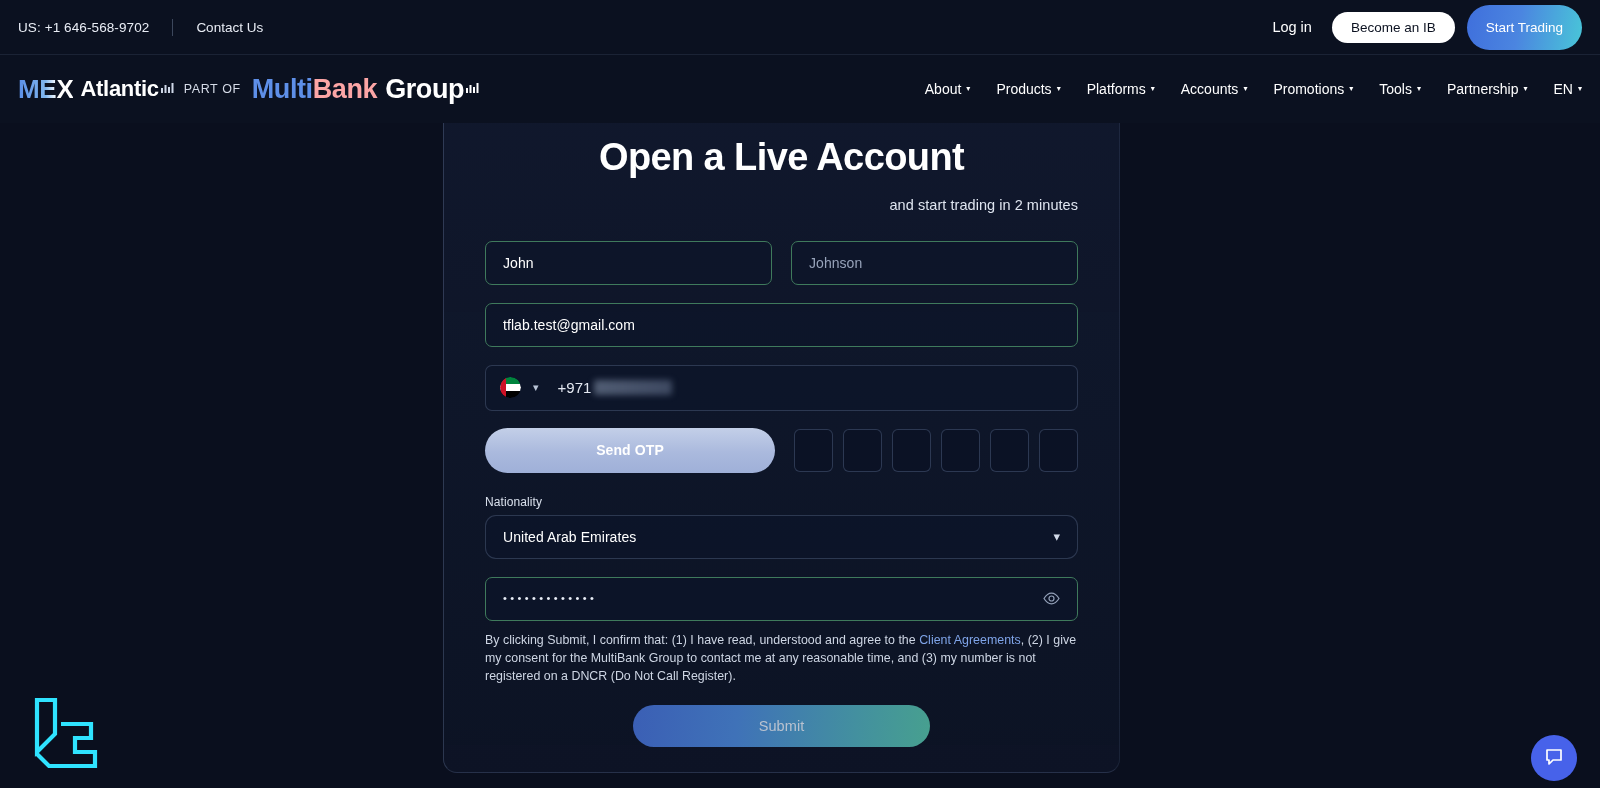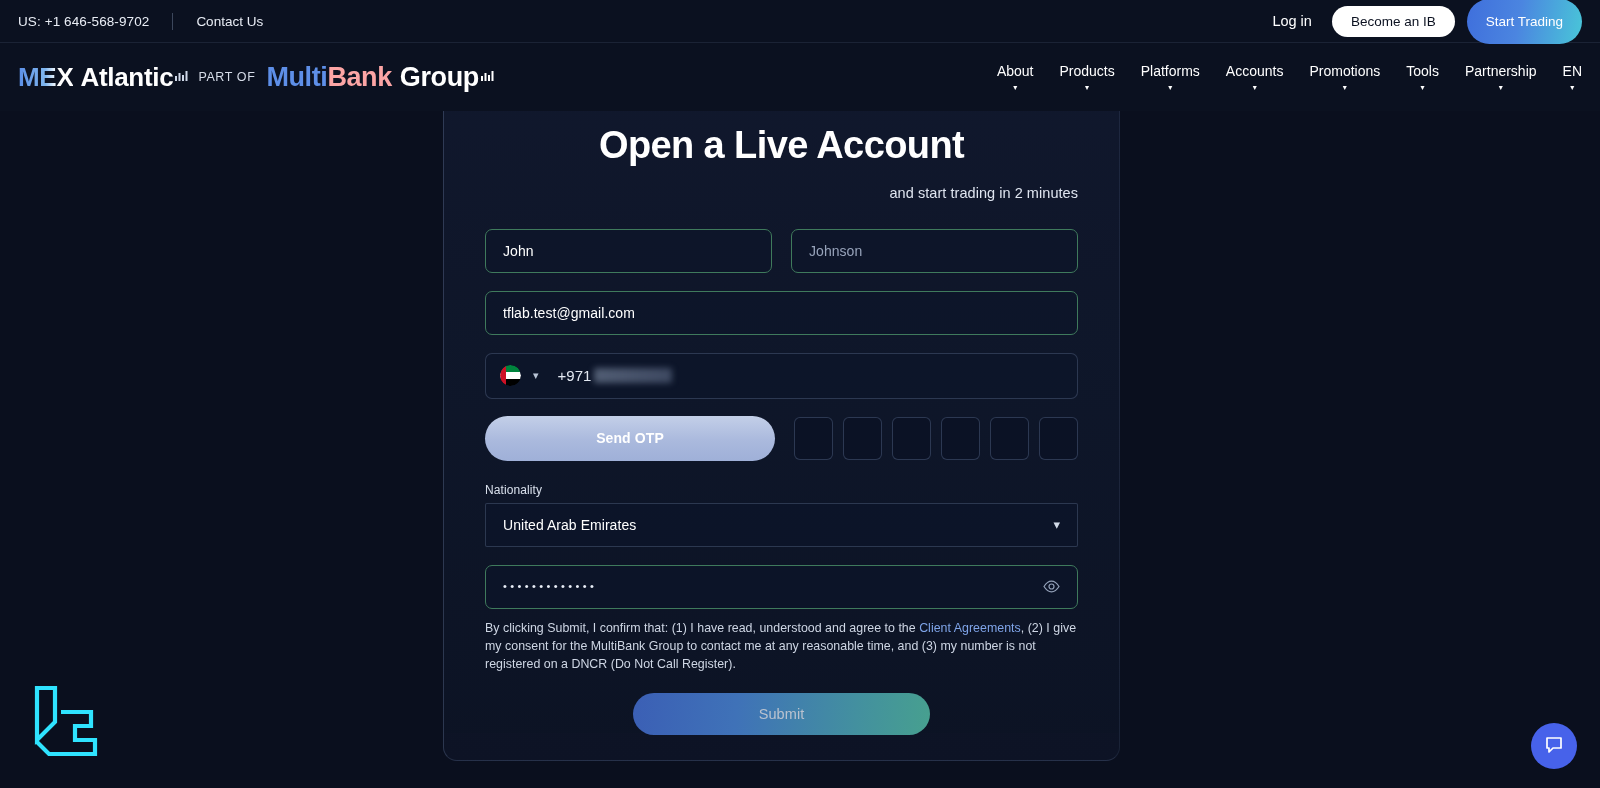--- a/index.html
+++ b/index.html
@@ -8,21 +8,21 @@
     width: 1600px;
     height: 788px;
     background: #0a0f1e;
     font-family: "Liberation Sans", sans-serif;
     overflow: hidden;
     position: relative;
   }
 
   
   .topbar {
-    height: 43px;
+    height: 55px;
     display: flex;
     align-items: center;
     padding: 0 18px;
     border-bottom: 1px solid #1b2335;
     background: #0b1120;
     position: relative;
     z-index: 20;
   }
   .topbar-left { display: flex; align-items: center; gap: 0; }
   .top-phone {
@@ -92,21 +92,21 @@
   .brand-mex {
     font-size: 26px;
     font-weight: bold;
     letter-spacing: -0.3px;
     background: linear-gradient(90deg, #5b8fe8, #7fb6ef 50%, #ffffff 70%);
     -webkit-background-clip: text;
     background-clip: text;
     color: transparent;
   }
   .brand-atlantic {
-    font-size: 26px;
+    font-size: 22px;
     font-weight: bold;
     color: #ffffff;
     margin-left: 7px;
     letter-spacing: -0.3px;
   }
   .tick-mark {
     display: inline-block;
     margin-left: 2px;
     vertical-align: super;
   }
@@ -140,21 +140,20 @@
     gap: 26px;
   }
   .navitem {
     color: #ffffff;
     font-size: 14px;
     cursor: pointer;
     display: flex;
     align-items: center;
     gap: 5px;
     white-space: nowrap;
-    flex-direction: column;
   }
   .caret { font-size: 8px; color: #ffffff; line-height: 1; }
 
   
   .page {
     position: relative;
     height: 677px;
     background:
       radial-gradient(900px 500px at 18% 75%, rgba(30,48,96,0.30), transparent 70%),
       radial-gradient(700px 420px at 82% 20%, rgba(24,40,82,0.25), transparent 70%),
@@ -296,21 +295,21 @@
   
   .nat-label {
     color: #d9e0ec;
     font-size: 12px;
     margin-top: 22px;
     margin-bottom: 6px;
     letter-spacing: 0.1px;
   }
   .select-field {
     height: 44px;
-    border-radius: 2px;
+    border-radius: 11px;
     background: rgba(13,21,41,0.72);
     border: 1px solid rgba(118,138,175,0.30);
     display: flex;
     align-items: center;
     padding: 16px 17px;
     cursor: pointer;
   }
   .select-field .fv { flex: 1; }
   .sel-chev { color: #d2dae8; font-size: 13px; line-height: 1; }
 

